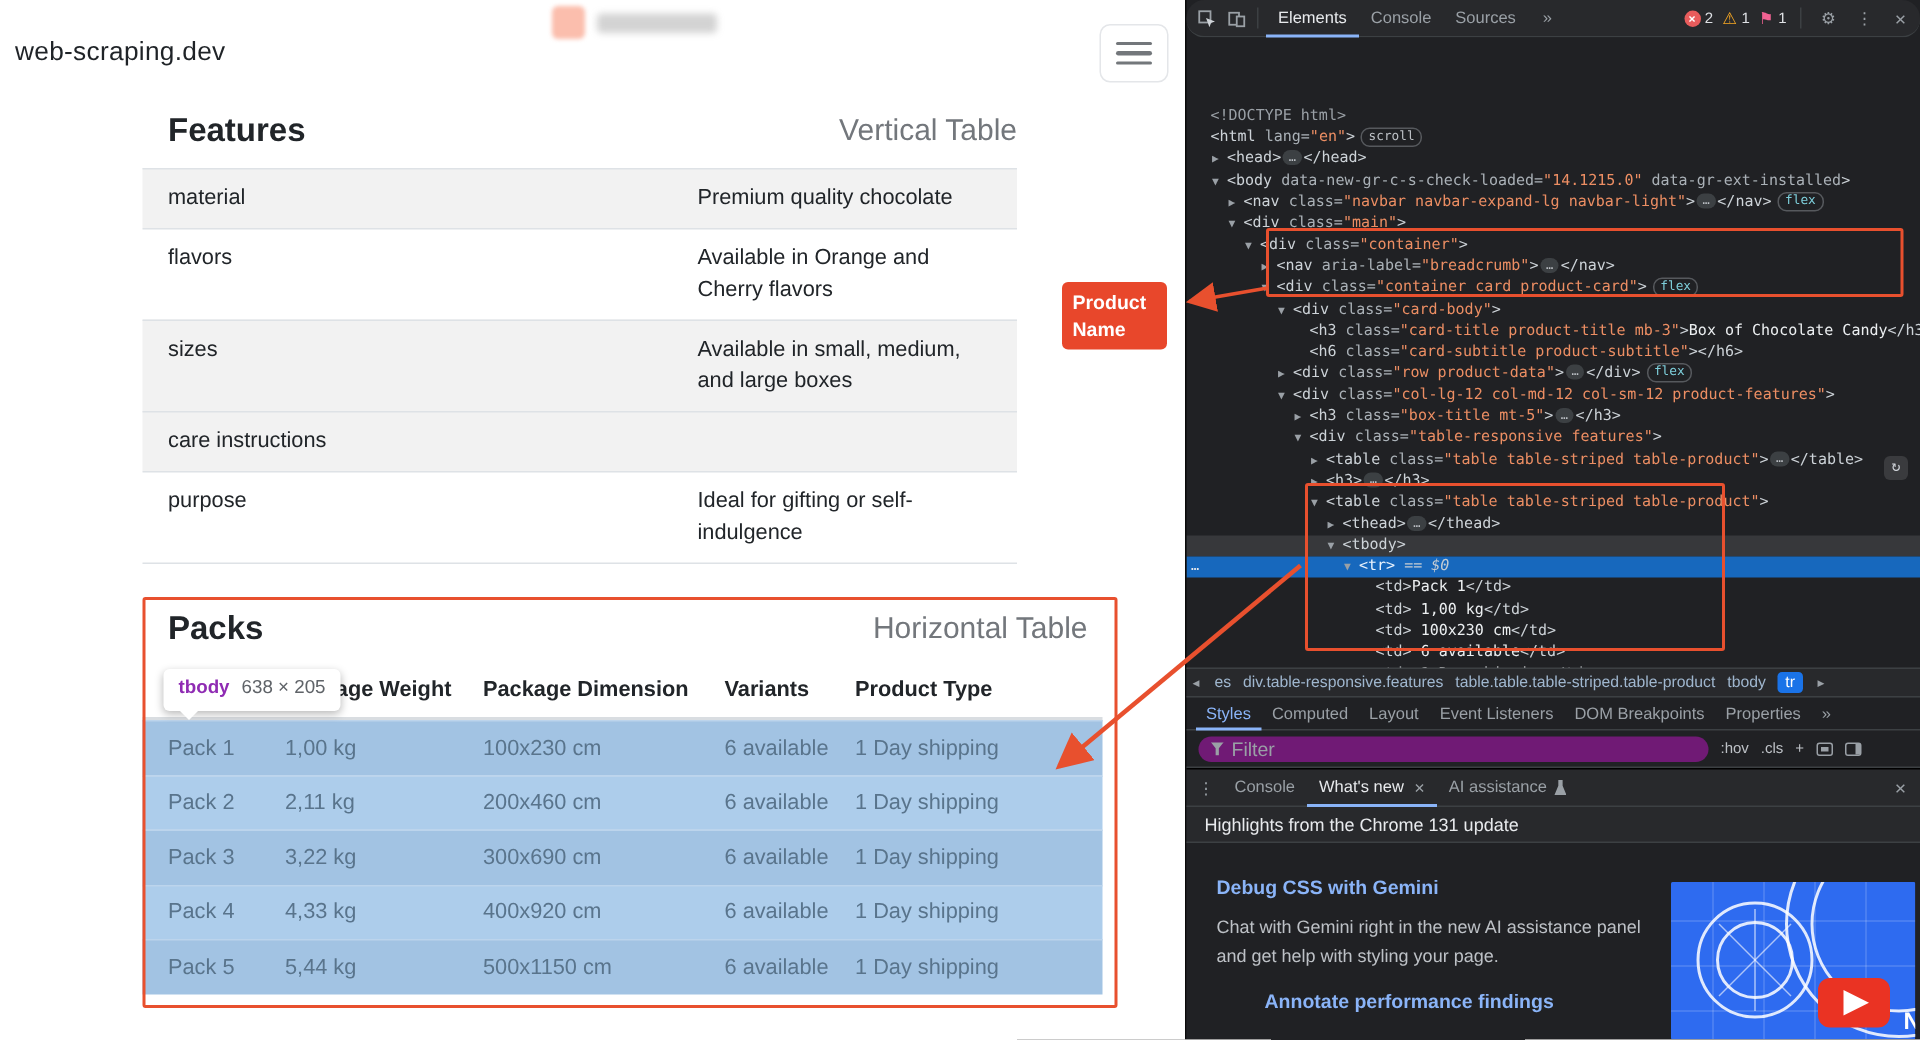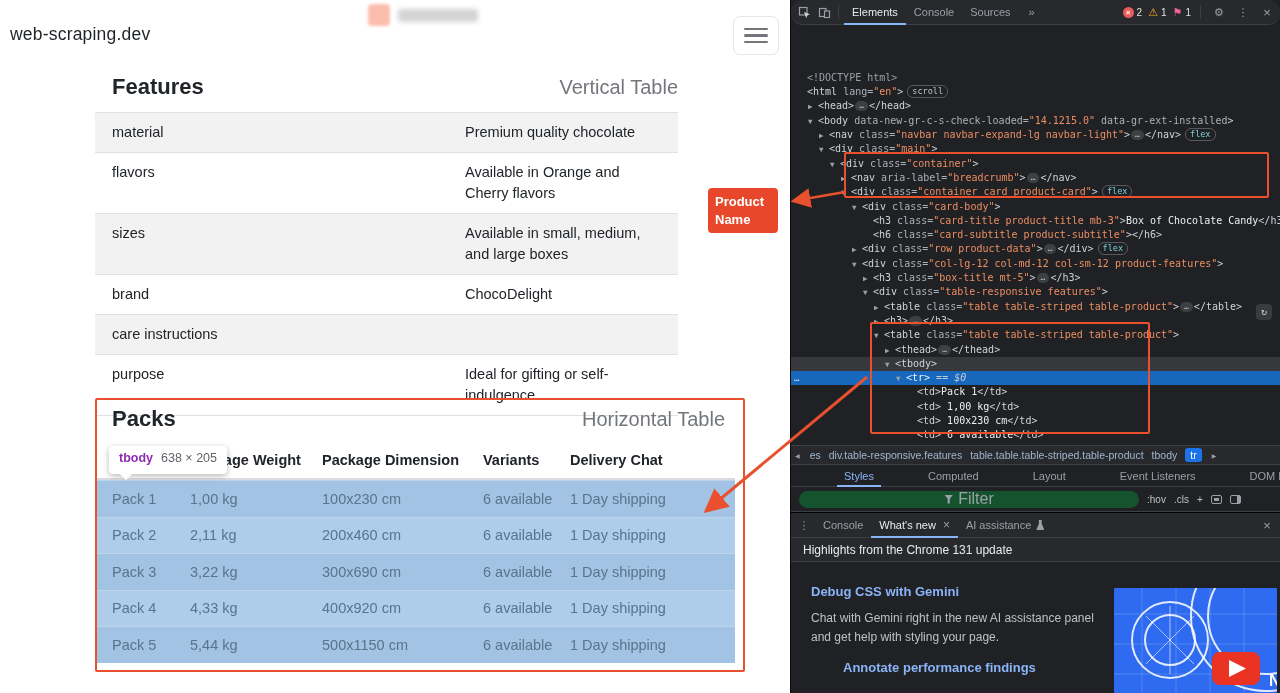--- a/index.html
+++ b/index.html
@@ -97,26 +97,26 @@
 
   .hl-rect { position:absolute; border:2px solid #e8502e; border-radius:2px; z-index:6; pointer-events:none; }
 
   .dt-crumbs { height:20px; background:#28292c; border-top:1px solid #3c4043; border-bottom:1px solid #3c4043;
     padding:0 2px; gap:8px; font-size:10.5px; overflow:hidden; white-space:nowrap; }
   .crumb { color:#9fb6ce; cursor:pointer; }
   .crumb.active { background:#1a73e8; color:#fff; border-radius:3px; padding:1px 5px; }
   .crumb-arrow { color:#9aa0a6; font-size:6px; padding:0 2px; cursor:pointer; }
 
   .dt-subtabs { height:22px; border-bottom:1px solid #3c4043; padding:0 6px; gap:0; }
-  .sub-tab { padding:0 7px; height:22px; display:flex; align-items:center; color:#9aa0a6; cursor:pointer; white-space:nowrap;margin-left:40px; }
+  .sub-tab { padding:0 7px; height:22px; display:flex; align-items:center; color:#9aa0a6; cursor:pointer; white-space:nowrap; }
   .sub-tab.active { color:#8ab4f8; box-shadow:inset 0 -2px 0 #8ab4f8; }
 
   .dt-filter { height:25px; padding:0 8px; gap:8px; border-bottom:1px solid #3c4043; }
-  .filter-pill { flex:0 0 340px; height:17px; background:#14532d; border-radius:10px; display:flex;
-    align-items:center; padding:0 8px; gap:5px; color:#9aa0a6; font-size:16px;justify-content:center; }
+  .filter-pill { flex:0 0 340px; height:17px; background:#701a75; border-radius:10px; display:flex;
+    align-items:center; padding:0 8px; gap:5px; color:#9aa0a6; font-size:13px; }
   .funnel { width:9px; height:9px; background:#9aa0a6; clip-path:polygon(0 0,100% 0,62% 48%,62% 100%,38% 100%,38% 48%); }
   .chips { display:flex; gap:8px; color:#bdc1c6; font-size:10px; align-items:center; }
   .mini-icon { width:11px; height:9px; border:1px solid #9aa0a6; border-radius:2px; position:relative; display:inline-block; }
   .mini-icon.panel::after { content:""; position:absolute; right:0; top:0; width:3px; height:100%; background:#9aa0a6; }
   .mini-icon.brush { transform:rotate(0deg); }
   .mini-icon.brush::after { content:""; position:absolute; left:2px; top:2px; width:5px; height:3px; background:#9aa0a6; }
 
   .dt-drawer-tabs { height:26px; background:#28292c; border-top:1px solid #000; border-bottom:1px solid #3c4043; padding:0 4px; gap:2px; }
   .drawer-tab { padding:0 8px; height:26px; display:flex; align-items:center; gap:5px; color:#9aa0a6; cursor:pointer; }
   .drawer-tab.active { color:#e8eaed; box-shadow:inset 0 -2px 0 #8ab4f8; }
@@ -155,45 +155,41 @@
           <div class="f-val">Premium quality chocolate</div>
         </div>
         <div class="f-row">
           <div>flavors</div>
           <div class="f-val">Available in Orange and Cherry flavors</div>
         </div>
         <div class="f-row striped">
           <div>sizes</div>
           <div class="f-val">Available in small, medium, and large boxes</div>
         </div>
-        <div class="f-row">
-          <div>brand</div>
-          <div class="f-val">ChocoDelight</div>
-        </div>
         <div class="f-row striped">
           <div>care instructions</div>
         </div>
         <div class="f-row">
           <div>purpose</div>
           <div class="f-val">Ideal for gifting or self-indulgence</div>
         </div>
       </div>
 
     <div class="packs-rect"></div>
     <div class="section-head packs-head" style="position:absolute;">
       <span class="section-title">Packs</span>
       <span class="section-type">Horizontal Table</span>
     </div>
     <div class="packs-table">
       <div class="p-head" id="packs-head">
           <div>Pack</div>
           <div>Package Weight</div>
           <div>Package Dimension</div>
           <div>Variants</div>
-          <div>Delivery Chat</div>
+          <div>Product Type</div>
         </div>
       <div class="p-body" id="packs-body">
           <div class="p-row odd">
             <div>Pack 1</div>
             <div>1,00 kg</div>
             <div>100x230 cm</div>
             <div>6 available</div>
             <div>1 Day shipping</div>
           </div>
           <div class="p-row even">

